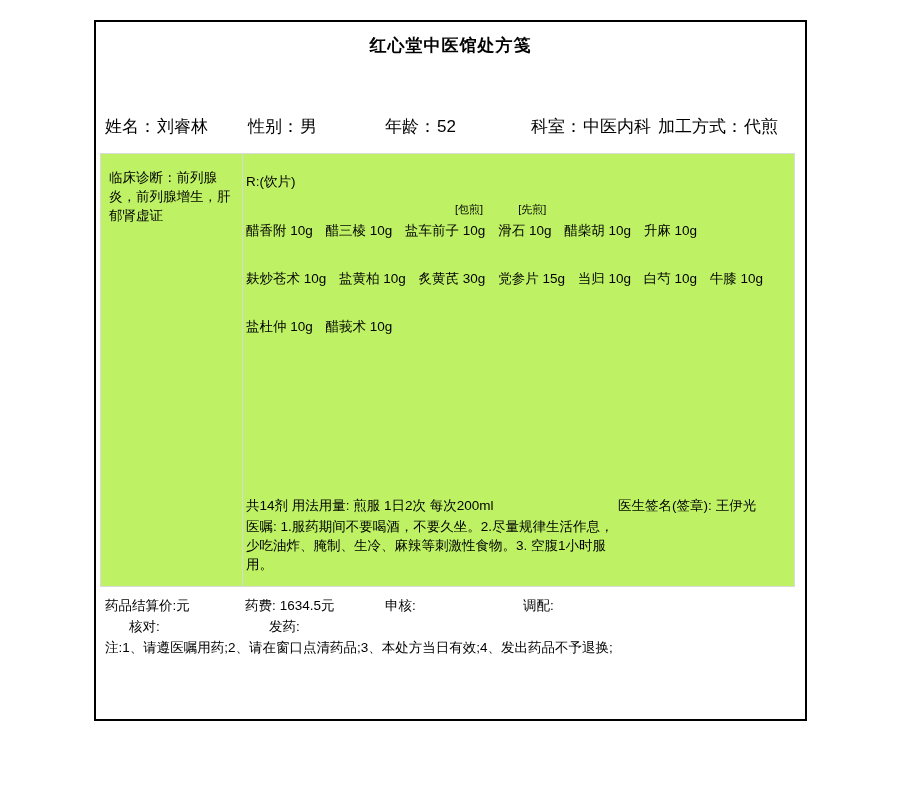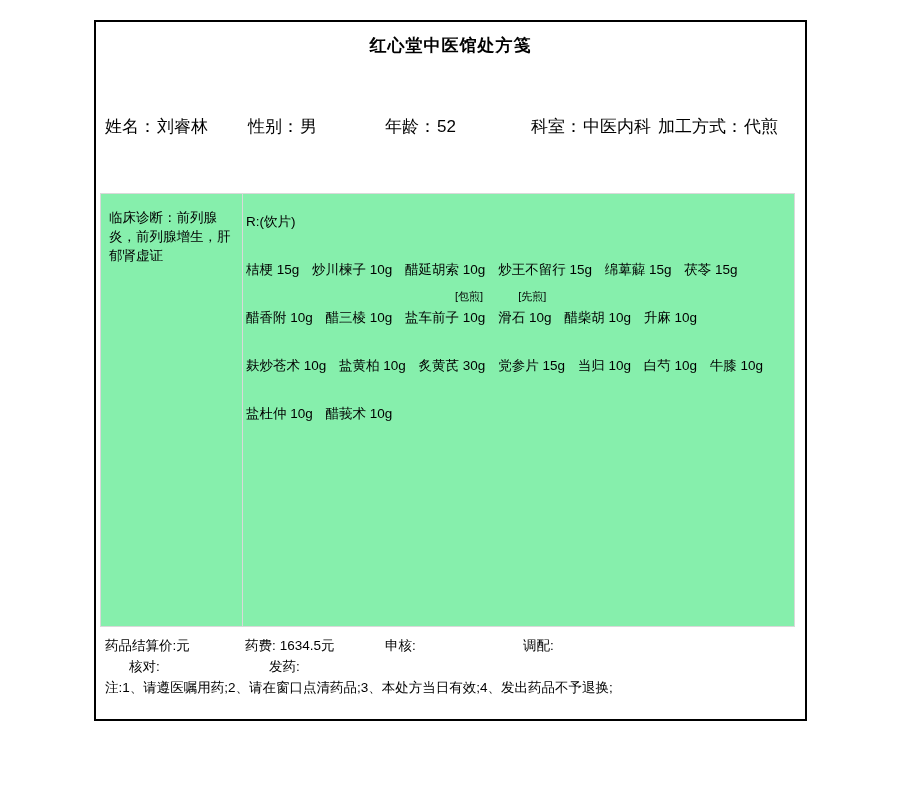--- a/index.html
+++ b/index.html
@@ -33,25 +33,25 @@
       grid-template-columns: 143px 137px 146px 127px auto;
     }
     .info-row-2 {
       margin: 15px 0 0 9px;
       display: grid;
       grid-template-columns: 168px 294px auto;
     }
     .fv { margin-left: 1px; }
 
     .rx-box {
-      margin: 58px 10px 0 4px;
+      margin: 18px 10px 0 4px;
       height: 434px;
       border: 1px solid #d9d9d9;
       display: flex;
-      background: #86efac;
+      background: #bef264;
     }
     .diag-cell {
       width: 142px;
       border-right: 1px solid #d9d9d9;
       padding: 14px 8px 0 8px;
       font-size: 13.5px; line-height: 19px;
     }
     .rx-cell {
       flex: 1;
       padding: 20px 0 12px 3px;
@@ -100,28 +100,20 @@
     </div>
 
 
     <div class="rx-box">
 
       <div class="diag-cell"><span>临床诊断：</span><span>前列腺炎，前列腺增生，肝郁肾虚证</span></div>
 
       <div class="rx-cell">
         <div class="rx-header">R:(饮片)</div>
 
-        <div class="herb-line hl-1">
-          <span class="herb">桔梗 15g</span>
-          <span class="herb">炒川楝子 10g</span>
-          <span class="herb">醋延胡索 10g</span>
-          <span class="herb">炒王不留行 15g</span>
-          <span class="herb">绵萆薢 15g</span>
-          <span class="herb">茯苓 15g</span>
-        </div>
 
 
         <div class="note-row">
           <span class="note-baojian">[包煎]</span>
           <span class="note-xianjian">[先煎]</span>
         </div>
 
         <div class="herb-line hl-3">
           <span class="herb">醋香附 10g</span>
           <span class="herb">醋三棱 10g</span>
@@ -139,20 +131,27 @@
           <span class="herb">当归 10g</span>
           <span class="herb">白芍 10g</span>
           <span class="herb">牛膝 10g</span>
         </div>
 
         <div class="herb-line hl-5">
           <span class="herb">盐杜仲 10g</span>
           <span class="herb">醋莪术 10g</span>
         </div>
 
+        <div class="usage-block">
+          <div class="usage-row">
+            <span>共14剂 用法用量: 煎服 1日2次 每次200ml</span>
+            <span class="doctor-sign"><span>医生签名(签章):</span><span class="doctor-name">王伊光</span></span>
+          </div>
+          <div class="advice">医嘱: 1.服药期间不要喝酒，不要久坐。2.尽量规律生活作息，少吃油炸、腌制、生冷、麻辣等刺激性食物。3. 空腹1小时服用。</div>
+        </div>
       </div>
     </div>
 
     <div class="footer">
       <div class="f-row f-row-1">
         <span><span>药品结算价:</span><span>元</span></span>
         <span><span>药费:</span><span class="f-gap"></span><span>1634.5元</span></span>
         <span><span>申核:</span><span></span></span>
         <span><span>调配:</span><span></span></span>
       </div>

